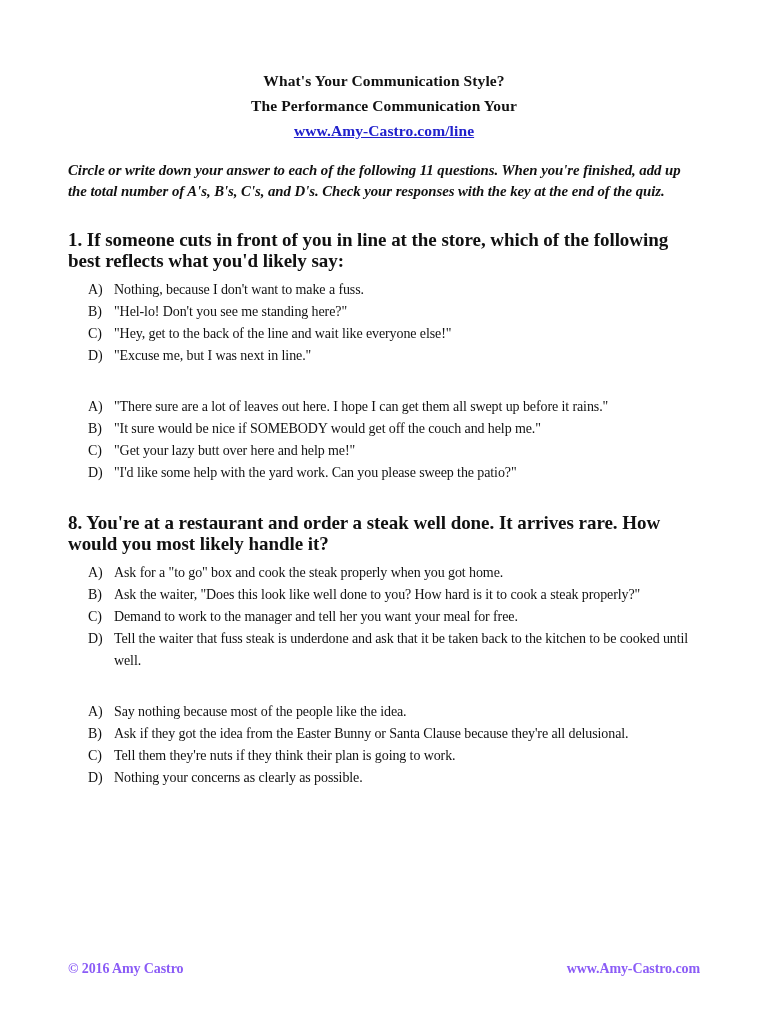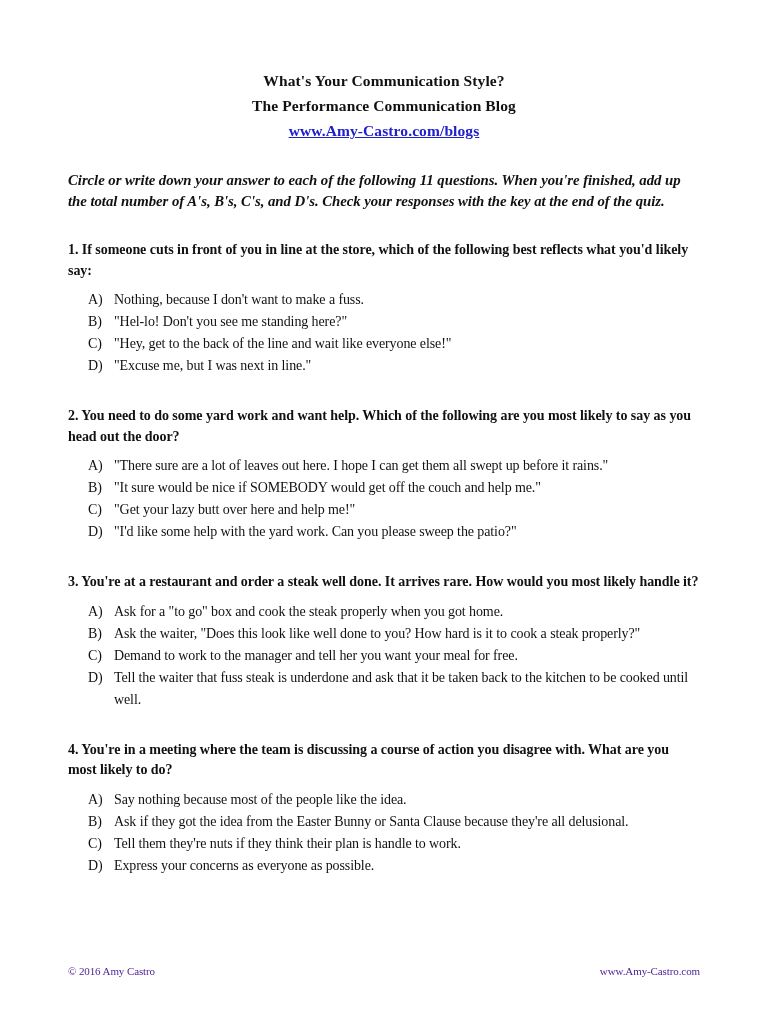--- a/index.html
+++ b/index.html
@@ -42,35 +42,35 @@
   }
   .doc-link {
     font-size: 15.5px;
     font-weight: bold;
     text-decoration: underline;
     letter-spacing: 0.1px;
   }
 
   
   .intro {
-    margin-top: 27px;
+    margin-top: 17px;
     font-size: 14.8px;
     font-weight: bold;
     font-style: italic;
     line-height: 20.5px;
     text-align: left;
     letter-spacing: -0.05px;
   }
 
   
   .question-block {
     margin-top: 29px;
   }
   .question-text {
-    font-size: 14px;
+    font-size: 19px;
     font-weight: bold;
     line-height: 20.5px;
     letter-spacing: -0.05px;
     margin-top: 8px;
   }
   .options {
     margin-top: 8px;
   }
   .option {
     display: flex;
@@ -92,35 +92,36 @@
 
   
   .doc-footer {
     position: absolute;
     left: 68px;
     right: 68px;
     bottom: 47px;
     display: flex;
     justify-content: space-between;
     align-items: baseline;
-    font-size: 11px;
-    color: #4c1d95;
+    font-size: 14px;
+    color: #8b5cf6;
     letter-spacing: -0.1px;
+    font-weight: bold;
   }
 </style>
 </head>
 <body>
 
 <div class="page">
 
   <div class="doc-header">
     <div class="doc-title">What's Your Communication Style?</div>
-    <div class="doc-subtitle">The Performance Communication Blog</div>
+    <div class="doc-subtitle">The Performance Communication Your</div>
     <div class="doc-link-wrap">
-      <a href="#" class="doc-link" style="color: rgb(32, 32, 204); text-decoration-color: rgb(32, 32, 204);">www.Amy-Castro.com/blogs</a>
+      <a href="#" class="doc-link" style="color: rgb(32, 32, 204); text-decoration-color: rgb(32, 32, 204);">www.Amy-Castro.com/line</a>
     </div>
   </div>
 
   <div class="intro">Circle or write down your answer to each of the following 11 questions. When you're finished, add up the total number of A's, B's, C's, and D's. Check your responses with the key at the end of the quiz.</div>
 
   <div class="questions">
 
     <div class="question-block">
       <div class="question-text">1.  If someone cuts in front of you in line at the store, which of the following best reflects what you'd likely say:</div>
       <div class="options">
@@ -137,21 +138,20 @@
           <span class="option-text">"Hey, get to the back of the line and wait like everyone else!"</span>
         </div>
         <div class="option">
           <span class="option-letter">D)</span>
           <span class="option-text">"Excuse me, but I was next in line."</span>
         </div>
       </div>
     </div>
 
     <div class="question-block">
-      <div class="question-text">2.  You need to do some yard work and want help. Which of the following are you most likely to say as you head out the door?</div>
       <div class="options">
         <div class="option">
           <span class="option-letter">A)</span>
           <span class="option-text">"There sure are a lot of leaves out here. I hope I can get them all swept up before it rains."</span>
         </div>
         <div class="option">
           <span class="option-letter">B)</span>
           <span class="option-text">"It sure would be nice if SOMEBODY would get off the couch and help me."</span>
         </div>
         <div class="option">
@@ -159,21 +159,21 @@
           <span class="option-text">"Get your lazy butt over here and help me!"</span>
         </div>
         <div class="option">
           <span class="option-letter">D)</span>
           <span class="option-text">"I'd like some help with the yard work. Can you please sweep the patio?"</span>
         </div>
       </div>
     </div>
 
     <div class="question-block">
-      <div class="question-text">3.  You're at a restaurant and order a steak well done. It arrives rare. How would you most likely handle it?</div>
+      <div class="question-text">8.  You're at a restaurant and order a steak well done. It arrives rare. How would you most likely handle it?</div>
       <div class="options">
         <div class="option">
           <span class="option-letter">A)</span>
           <span class="option-text">Ask for a "to go" box and cook the steak properly when you got home.</span>
         </div>
         <div class="option">
           <span class="option-letter">B)</span>
           <span class="option-text">Ask the waiter, "Does this look like well done to you? How hard is it to cook a steak properly?"</span>
         </div>
         <div class="option">
@@ -181,37 +181,36 @@
           <span class="option-text">Demand to work to the manager and tell her you want your meal for free.</span>
         </div>
         <div class="option">
           <span class="option-letter">D)</span>
           <span class="option-text">Tell the waiter that fuss steak is underdone and ask that it be taken back to the kitchen to be cooked until well.</span>
         </div>
       </div>
     </div>
 
     <div class="question-block">
-      <div class="question-text">4.  You're in a meeting where the team is discussing a course of action you disagree with. What are you most likely to do?</div>
       <div class="options">
         <div class="option">
           <span class="option-letter">A)</span>
           <span class="option-text">Say nothing because most of the people like the idea.</span>
         </div>
         <div class="option">
           <span class="option-letter">B)</span>
           <span class="option-text">Ask if they got the idea from the Easter Bunny or Santa Clause because they're all delusional.</span>
         </div>
         <div class="option">
           <span class="option-letter">C)</span>
-          <span class="option-text">Tell them they're nuts if they think their plan is handle to work.</span>
-        </div>
-        <div class="option">
-          <span class="option-letter">D)</span>
-          <span class="option-text">Express your concerns as everyone as possible.</span>
+          <span class="option-text">Tell them they're nuts if they think their plan is going to work.</span>
+        </div>
+        <div class="option">
+          <span class="option-letter">D)</span>
+          <span class="option-text">Nothing your concerns as clearly as possible.</span>
         </div>
       </div>
     </div>
 
   </div>
 
   <div class="doc-footer">
     <span>© 2016 Amy Castro</span>
     <span>www.Amy-Castro.com</span>
   </div>

